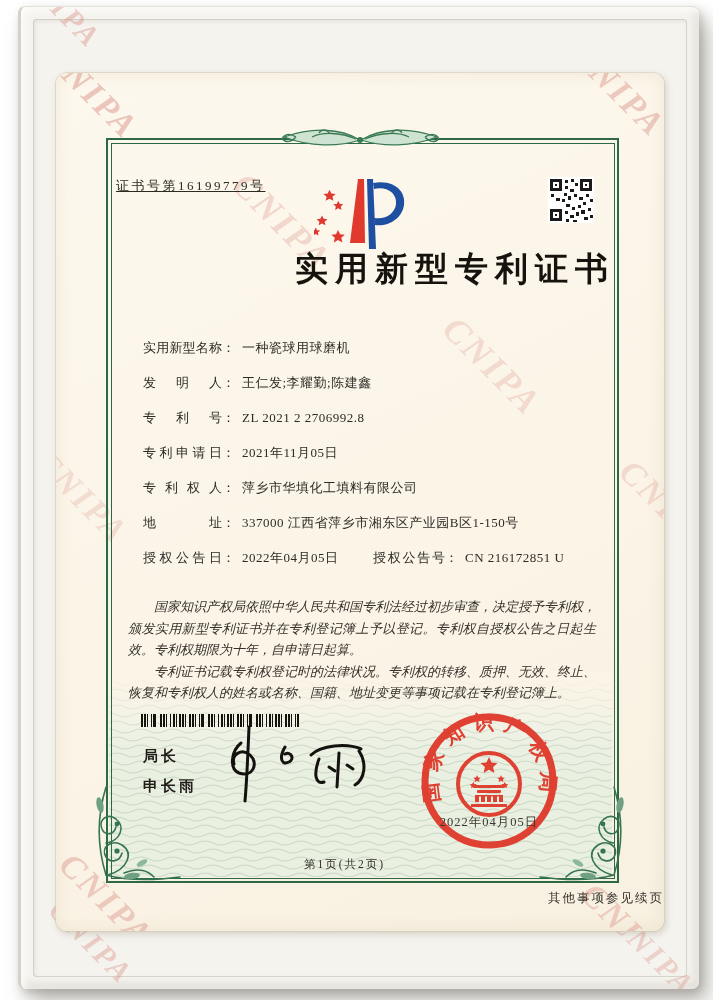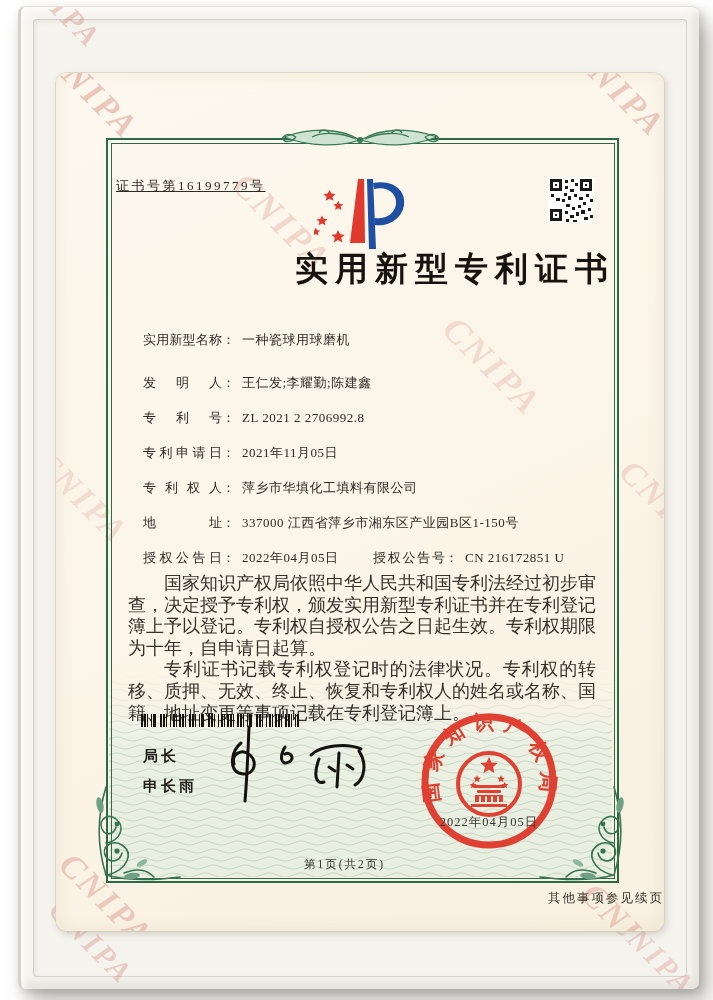--- a/index.html
+++ b/index.html
@@ -38,22 +38,22 @@
   .qr{position:absolute;left:492px;top:104px;}
   .title{position:absolute;left:50px;top:174px;width:509px;text-align:right;
          font-size:33px;font-weight:600;letter-spacing:7px;text-indent:7px;color:#16130e;}
   
   .row{position:absolute;left:87px;width:480px;font-size:13px;color:#2e2b26;white-space:nowrap;}
   .flabel{display:inline-block;width:79px;text-align:justify;text-align-last:justify;vertical-align:top;}
   .colon{display:inline-block;}
   .fvalue{margin-left:7px;letter-spacing:.5px;}
   .grant2{position:absolute;left:230px;top:0;}
   
-  .paras{position:absolute;left:72px;top:500px;width:468px;font-size:18px;line-height:21.6px;
-         color:#34312b;text-align:justify;}
+  .paras{position:absolute;left:72px;top:523px;width:468px;font-size:13px;line-height:21.6px;
+         color:#34312b;text-align:justify;font-style:italic;}
   .paras div{text-indent:2em;}
   
   .barcode{position:absolute;left:85px;top:641px;width:158px;height:13px;
            background:repeating-linear-gradient(90deg,#16130f 0 1.6px,rgba(0,0,0,0) 1.6px 2.8px,
              #16130f 2.8px 5px,rgba(0,0,0,0) 5px 5.9px,#16130f 5.9px 6.7px,rgba(0,0,0,0) 6.7px 9.6px);}
   .signerblock{position:absolute;left:87px;top:668px;font-size:15px;line-height:30px;
            font-weight:600;letter-spacing:3px;color:#211e19;}
   .signature{position:absolute;left:163px;top:648px;}
   .seal{position:absolute;left:362px;top:637px;}
   .sealdate{position:absolute;left:362px;top:741px;width:142px;text-align:center;
@@ -175,21 +175,21 @@
             <rect x="40" y="31" width="3" height="3"></rect>
             <rect x="36" y="40" width="4" height="3"></rect>
           <rect x="42" y="38" width="3" height="3"></rect>
             <rect x="18" y="42" width="3" height="3"></rect>
             <rect x="25" y="43" width="4" height="2"></rect>
         </g>
       </svg>
 
       <div class="title">实用新型专利证书</div>
 
-      <div class="row" style="top:258px">
+      <div class="row" style="top:266px">
         <span class="flabel">实用新型名称</span><span class="colon">：</span><span class="fvalue">一种瓷球用球磨机</span>
       </div>
       <div class="row" style="top:301px">
         <span class="flabel">发明人</span><span class="colon">：</span><span class="fvalue">王仁发;李耀勤;陈建鑫</span>
       </div>
       <div class="row" style="top:336px">
         <span class="flabel">专利号</span><span class="colon">：</span><span class="fvalue">ZL 2021 2 2706992.8</span>
       </div>
       <div class="row" style="top:371px">
         <span class="flabel">专利申请日</span><span class="colon">：</span><span class="fvalue">2021年11月05日</span>

